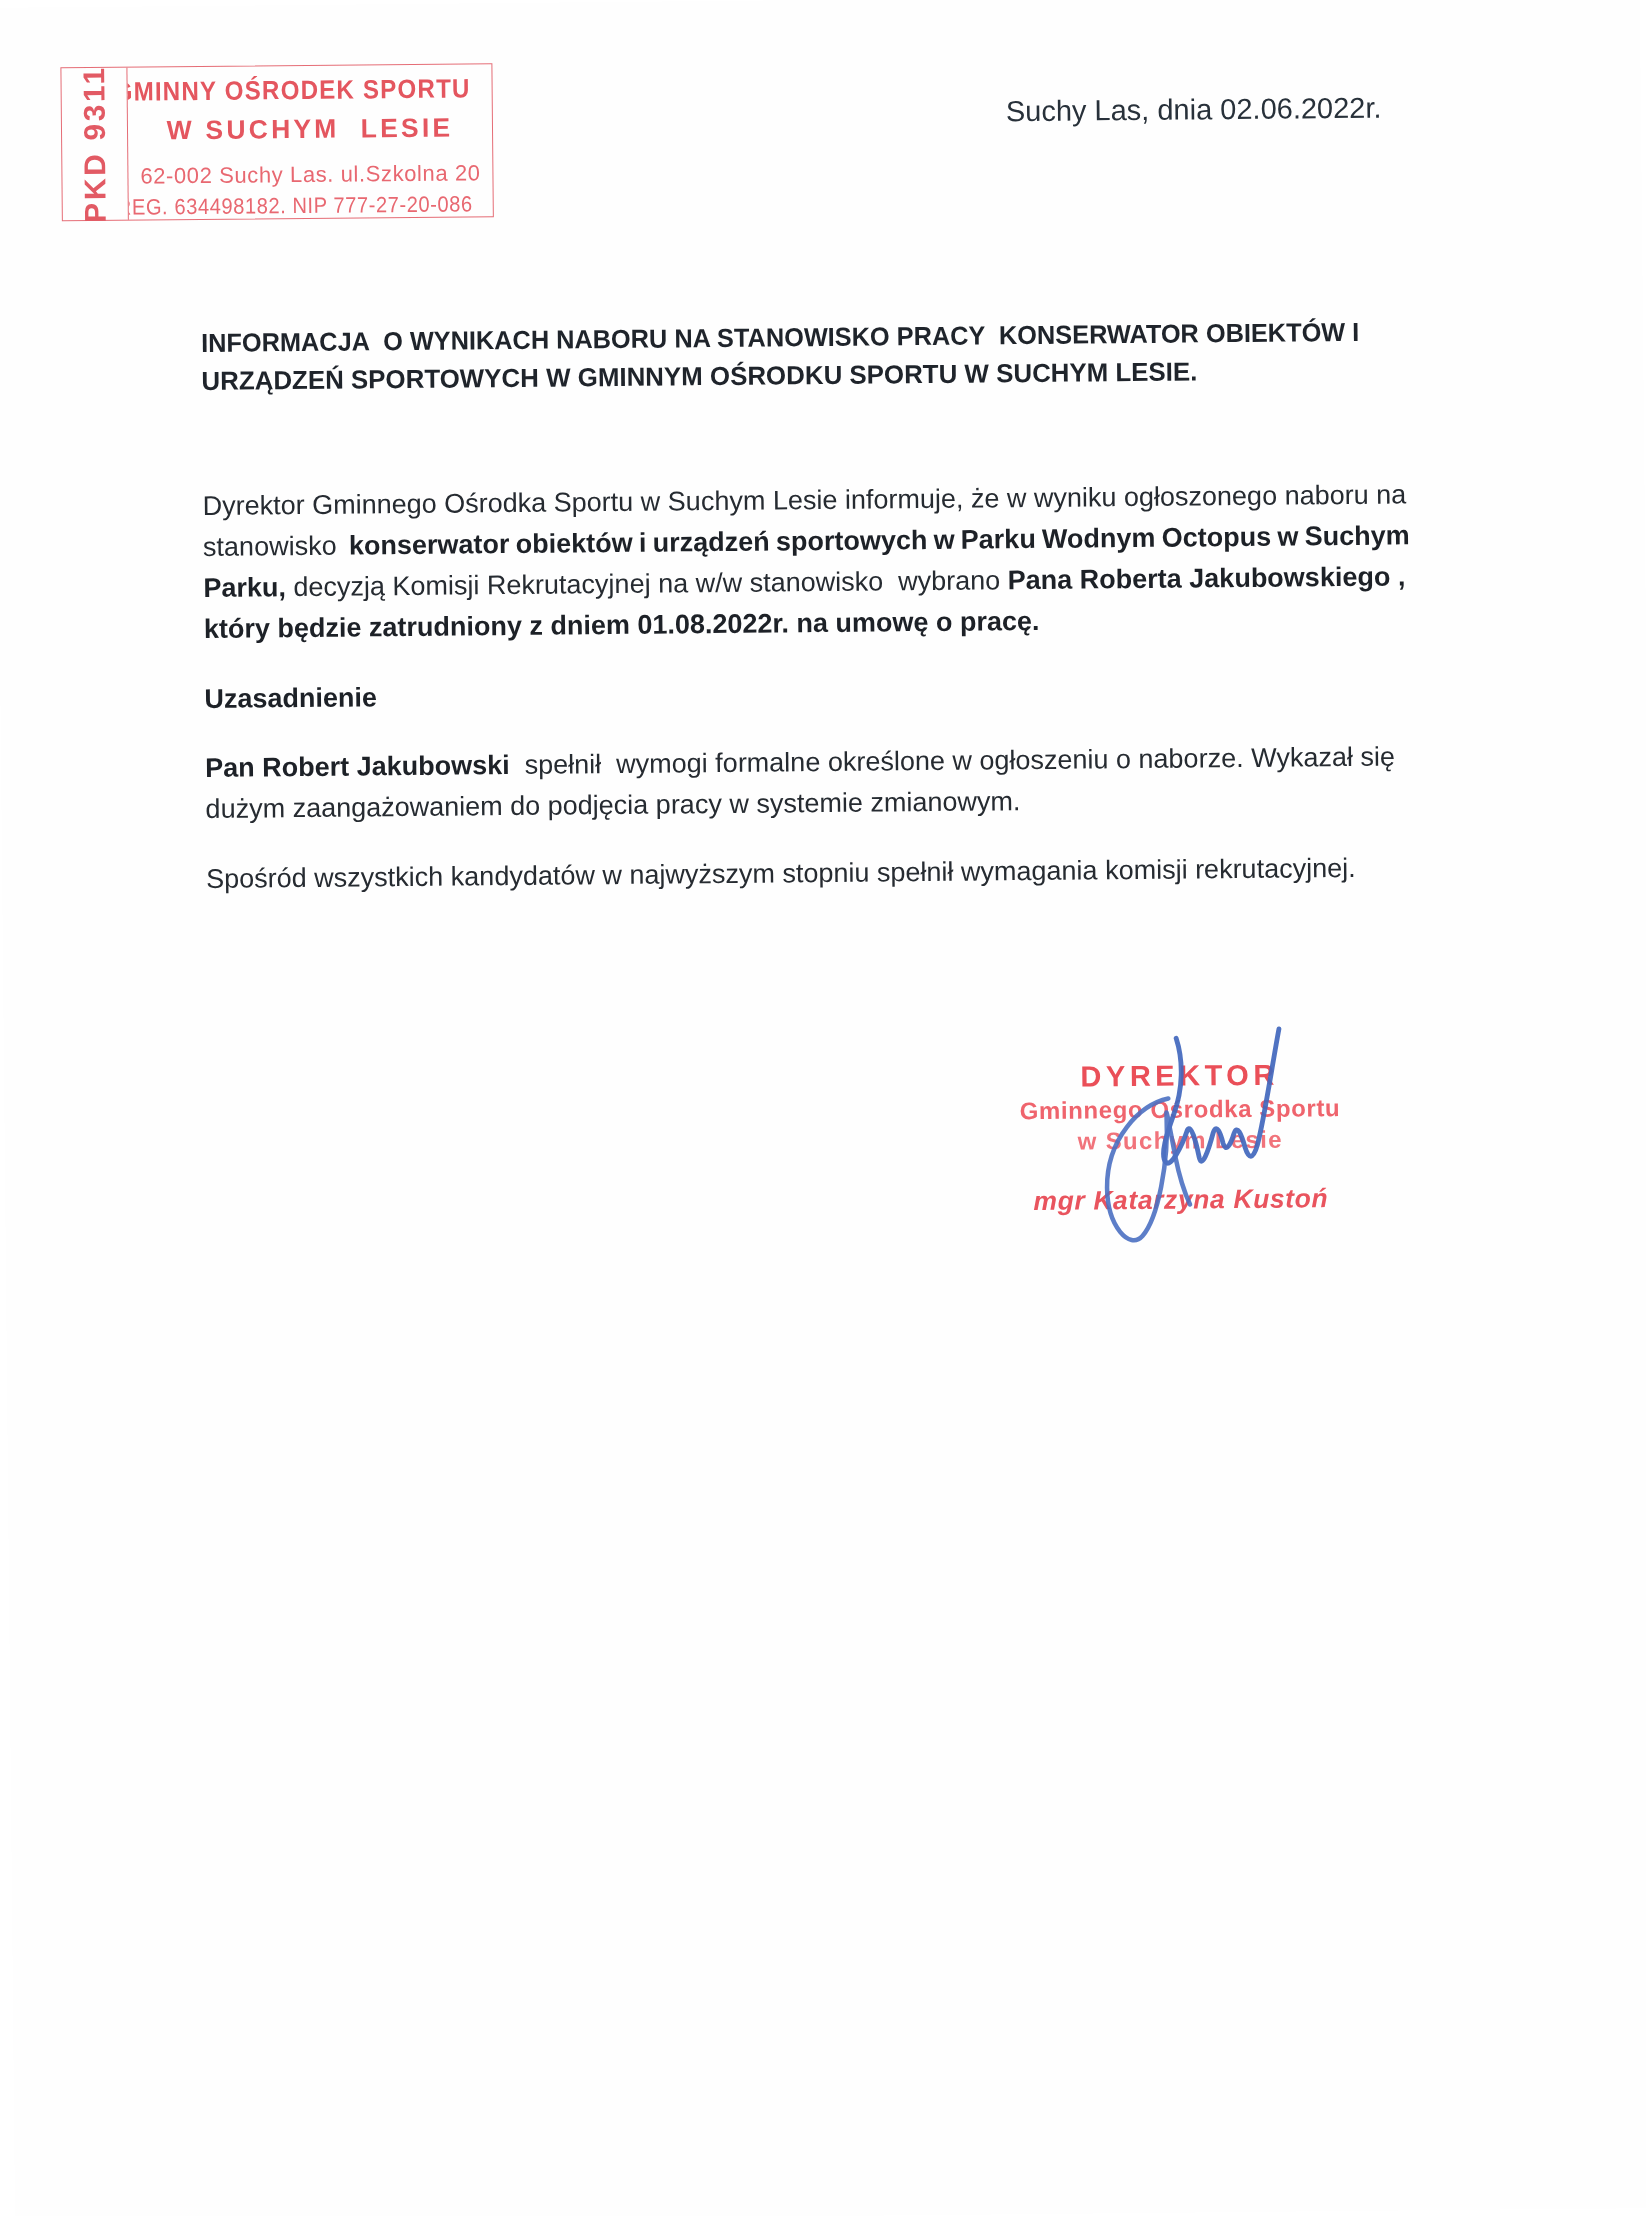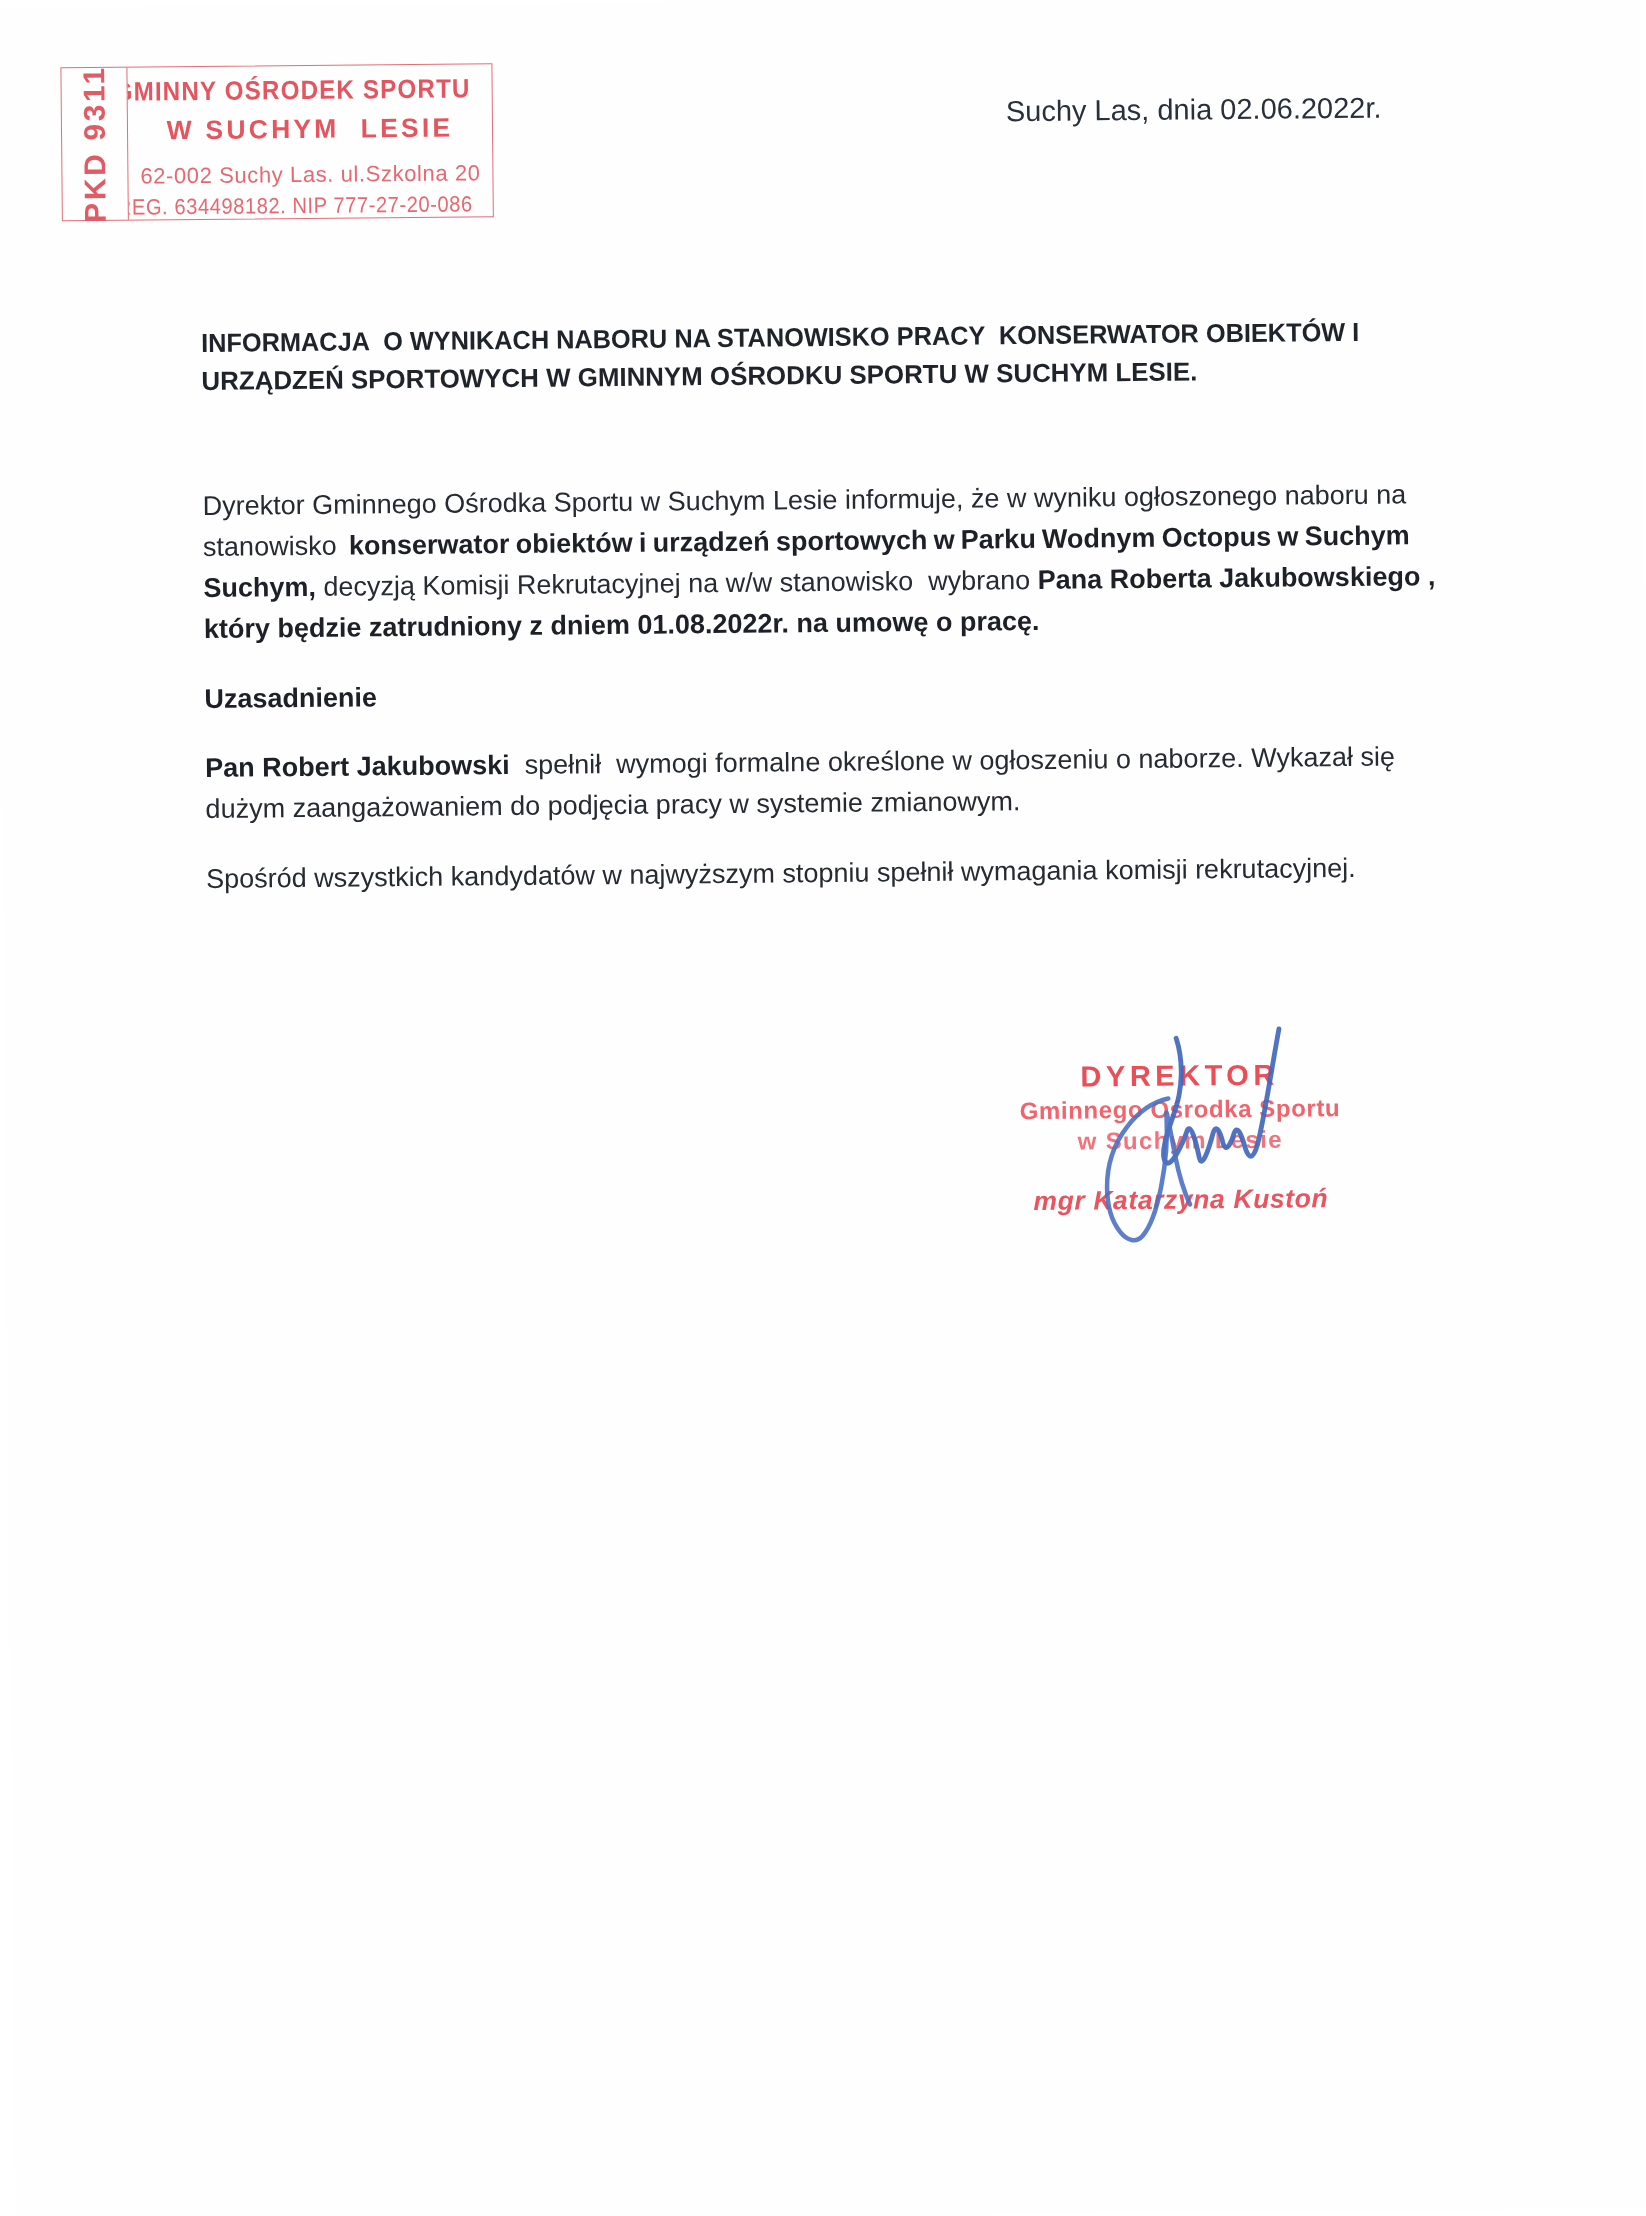--- a/index.html
+++ b/index.html
@@ -99,21 +99,21 @@
 
   <div class="heading" id="heading">
       <div class="h-line fit-scale" style="transform-origin: left bottom; transform: scaleX(0.974303);">INFORMACJA  O WYNIKACH NABORU NA STANOWISKO PRACY  KONSERWATOR OBIEKTÓW I</div>
       <div class="h-line fit-scale" style="transform-origin: left bottom; transform: scaleX(0.995531);">URZĄDZEŃ SPORTOWYCH W GMINNYM OŚRODKU SPORTU W SUCHYM LESIE.</div>
     </div>
 
   <div class="bodytext" id="bodytext">
       <div class="para">
         <div class="line fit-justify" style="word-spacing: 0px;"><span>Dyrektor Gminnego Ośrodka Sportu w Suchym Lesie informuje, że w wyniku ogłoszonego naboru na</span></div>
         <div class="line fit-justify" style="word-spacing: -1.3px;"><span>stanowisko  </span><b>konserwator obiektów i urządzeń sportowych w Parku Wodnym Octopus w Suchym</b></div>
-        <div class="line fit-justify" style="word-spacing: 0px;"><b>Suchym,</b><span> decyzją Komisji Rekrutacyjnej na w/w stanowisko  wybrano </span><b>Pana Roberta Jakubowskiego ,</b></div>
+        <div class="line fit-justify" style="word-spacing: 0px;"><b>Parku,</b><span> decyzją Komisji Rekrutacyjnej na w/w stanowisko  wybrano </span><b>Pana Roberta Jakubowskiego ,</b></div>
         <div class="line"><b>który będzie zatrudniony z dniem 01.08.2022r. na umowę o pracę.</b></div>
       </div>
       <div class="para">
         <div class="line"><b>Uzasadnienie</b></div>
       </div>
       <div class="para">
         <div class="line fit-justify" style="word-spacing: 0px;"><b>Pan Robert Jakubowski</b><span>  spełnił  wymogi formalne określone w ogłoszeniu o naborze. Wykazał się</span></div>
         <div class="line"><span>dużym zaangażowaniem do podjęcia pracy w systemie zmianowym.</span></div>
       </div>
       <div class="para">

